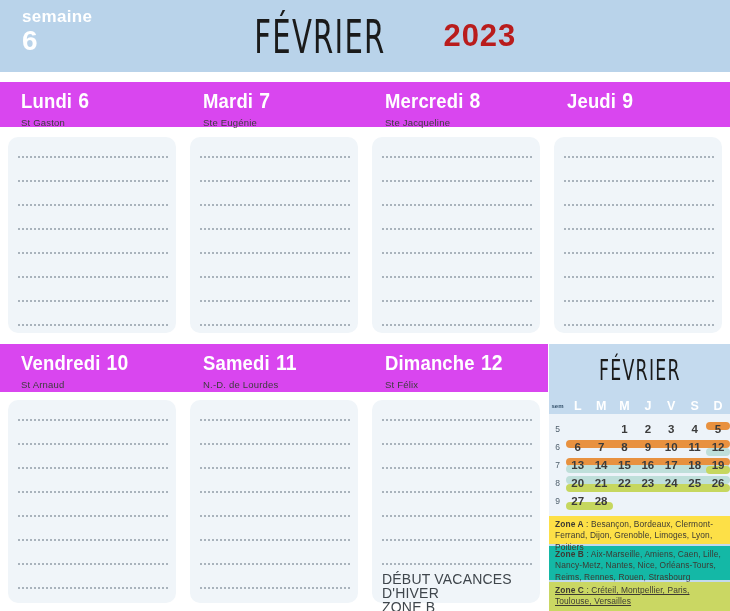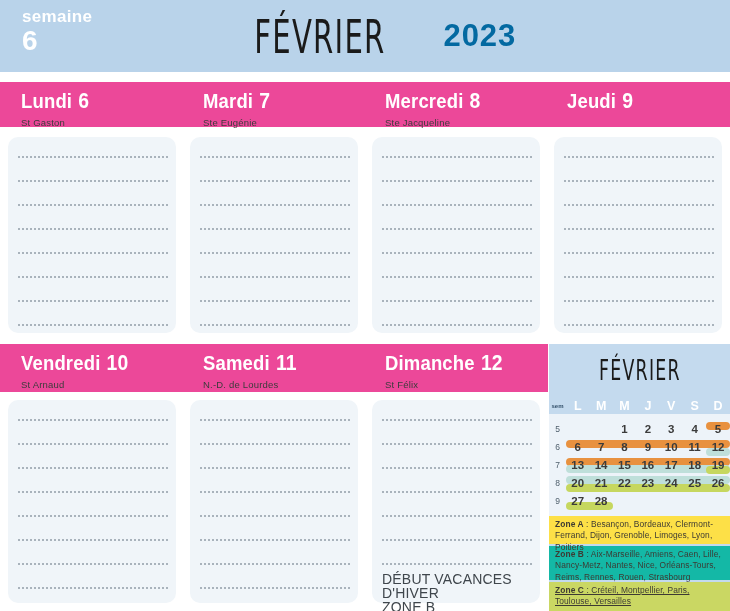--- a/index.html
+++ b/index.html
@@ -9,24 +9,24 @@
   
   .banner{position:absolute;left:0;top:0;width:730px;height:72px;background:#b9d3ea;}
   .week-block{position:absolute;left:22px;top:7px;color:#fff;}
   .week-word{font-size:17px;font-weight:600;letter-spacing:.3px;}
   .week-num{font-size:28px;font-weight:800;line-height:27px;}
   .main-title{position:absolute;left:0;top:0;width:730px;height:72px;
               display:flex;align-items:center;justify-content:center;gap:18px;}
   .script{display:inline-block;font-family:"DejaVu Sans",sans-serif;font-weight:400;
           color:#1a1a1a;transform:scaleX(.62);letter-spacing:2px;}
   .script-big{font-size:47px;}
-  .year{font-size:31px;font-weight:800;color:#0369a1;letter-spacing:1px;}
-
-  
-  .bar{position:absolute;background:#ec4899;}
+  .year{font-size:31px;font-weight:800;color:#b91c1c;letter-spacing:1px;}
+
+  
+  .bar{position:absolute;background:#d946ef;}
   .bar1{left:0;top:82px;width:730px;height:45px;}
   .bar2{left:0;top:344px;width:548px;height:48px;}
   .day-cell{position:absolute;top:0;height:100%;width:176px;padding:6px 0 0 13px;box-sizing:border-box;}
   .day-line{white-space:nowrap;transform:scaleX(.88);transform-origin:left center;color:#fff;}
   .day-name{font-size:21px;font-weight:700;letter-spacing:.2px;}
   .day-number{font-size:22px;font-weight:800;margin-left:7px;}
   .saint{font-size:9.5px;color:#3c3c3c;margin-top:3px;letter-spacing:.2px;}
 
   
   .note-box{position:absolute;width:168px;background:#f0f5f9;border-radius:10px;box-sizing:border-box;}

